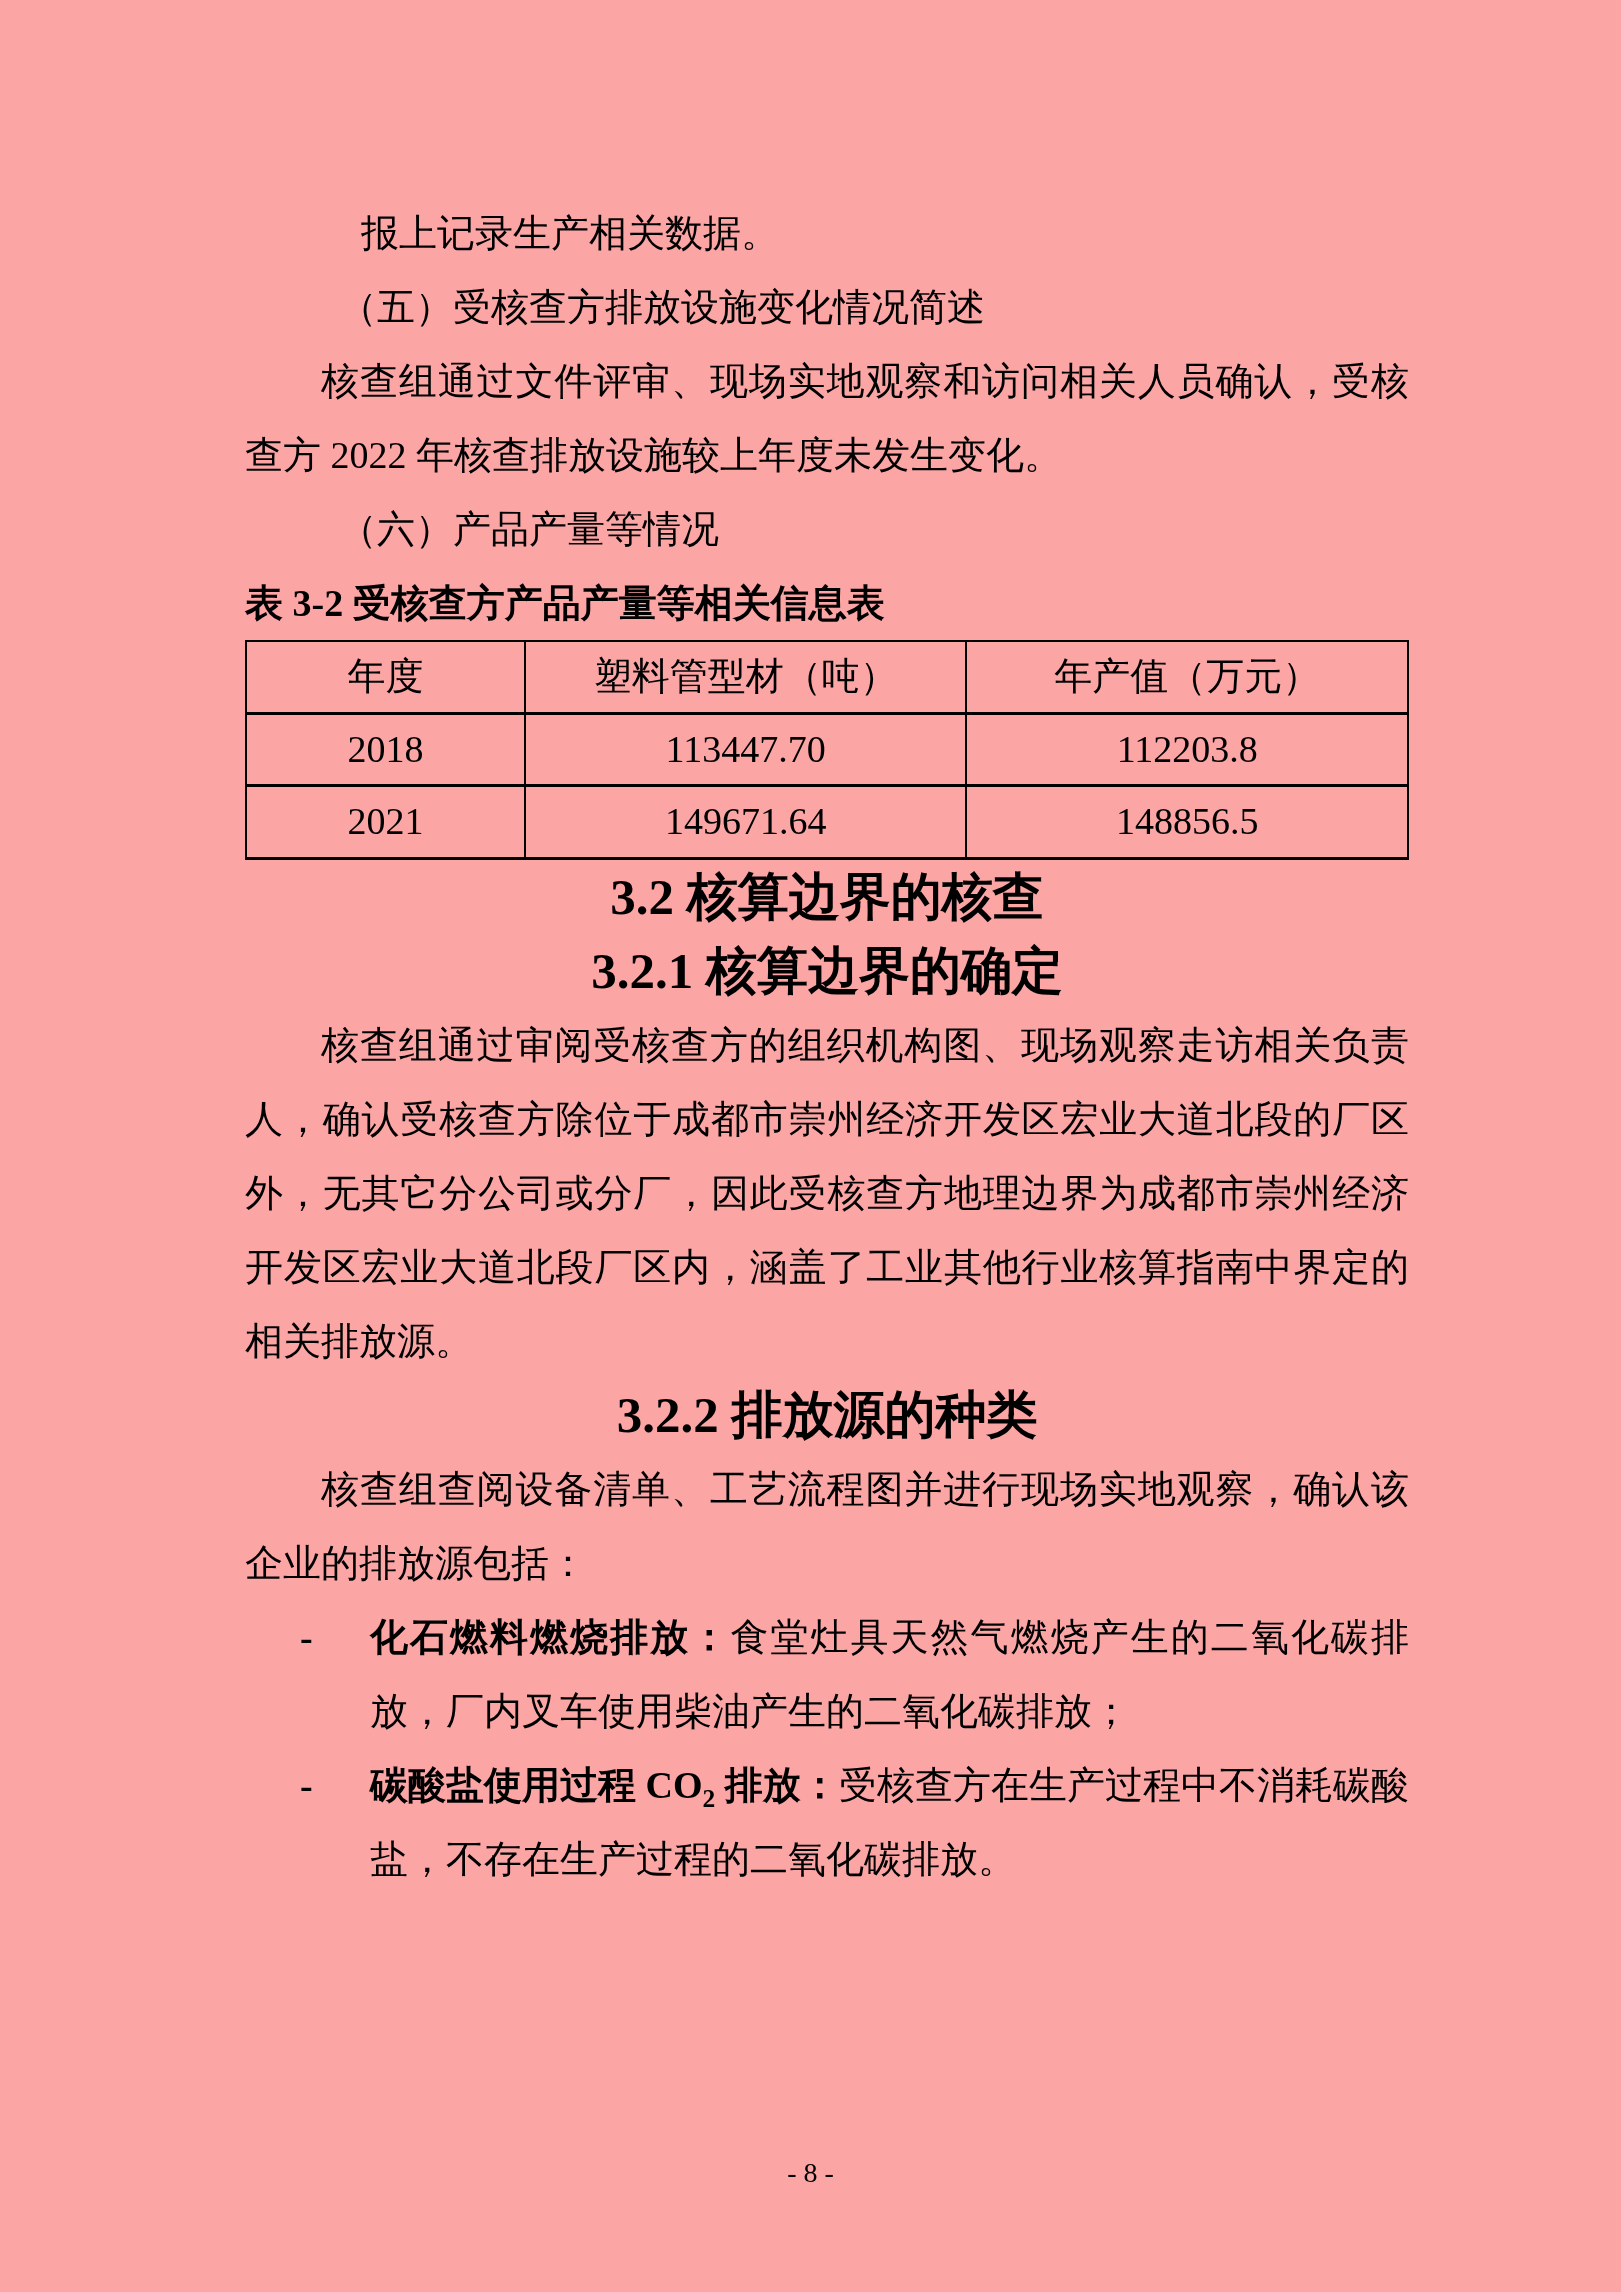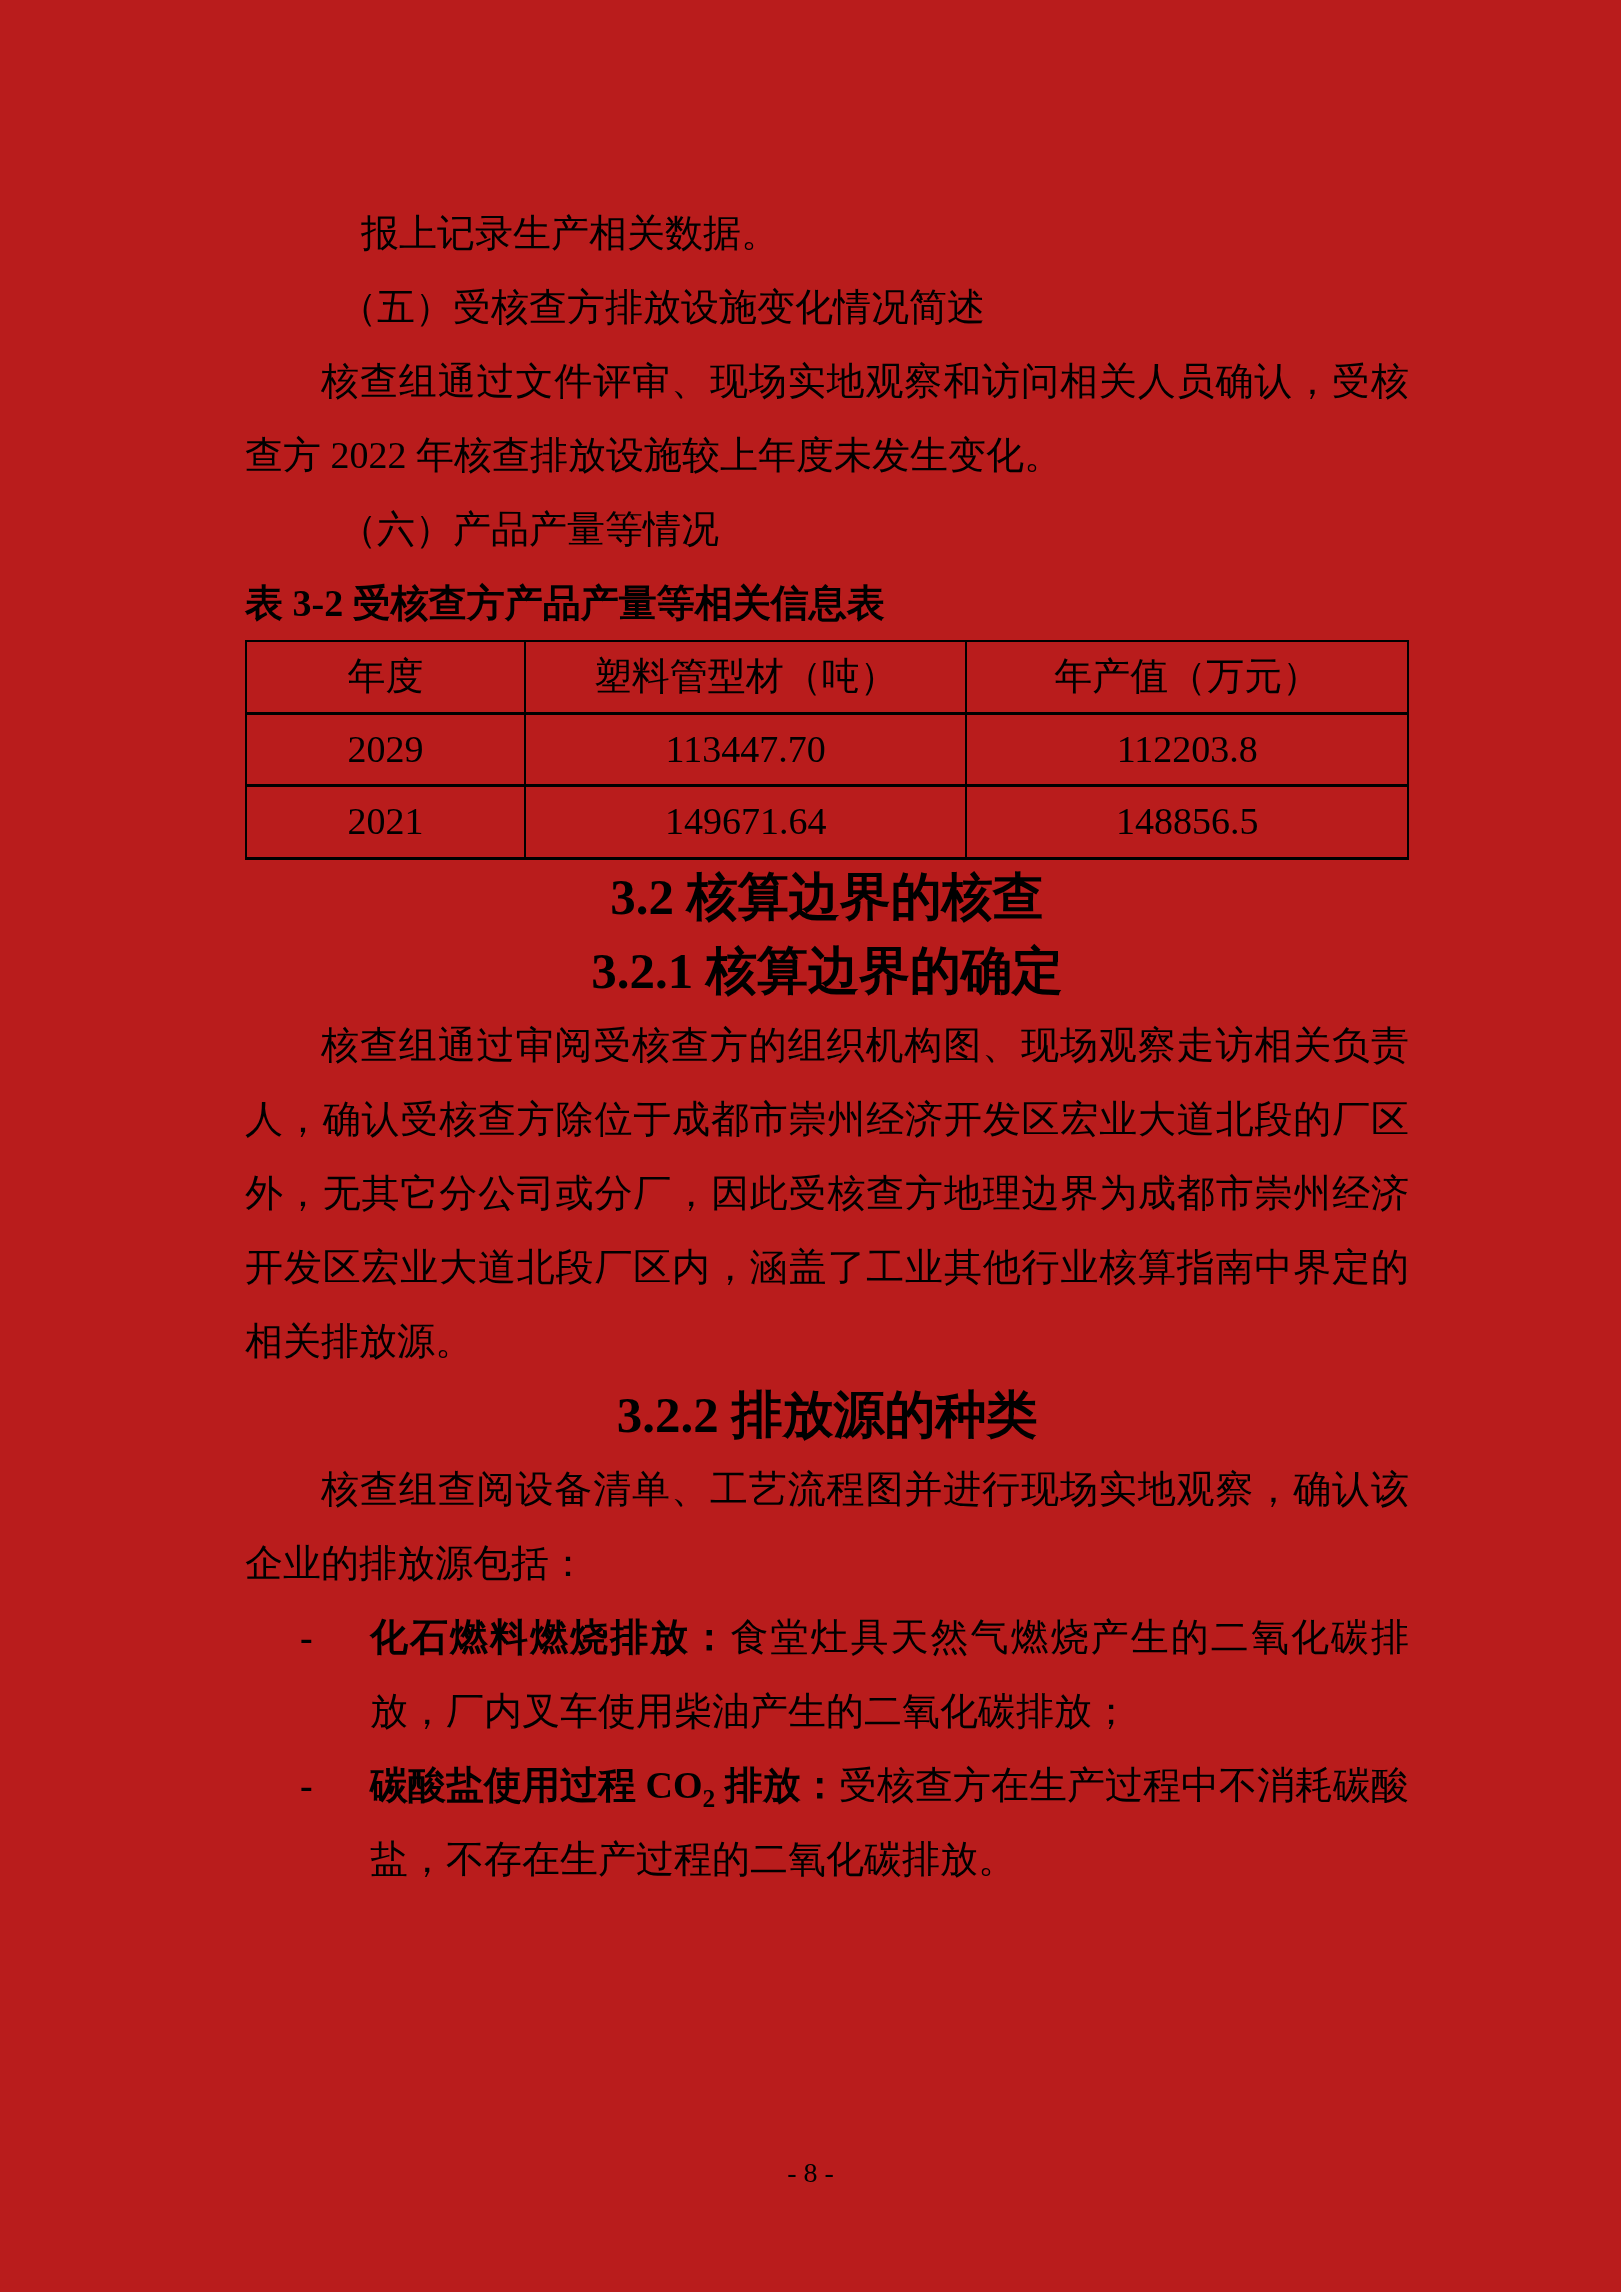--- a/index.html
+++ b/index.html
@@ -1,21 +1,21 @@
 <!DOCTYPE html>
 <html><head>
 <meta charset="utf-8">
 <style>
   * { margin: 0; padding: 0; box-sizing: border-box; }
   html, body { background: #ffffff; }
   .page {
     position: relative;
     width: 1621px;
     height: 2293px;
-    background: #b91c1c;
+    background: #fca5a5;
     color: #000000;
     font-family: "Liberation Serif", "DejaVu Serif", serif;
     overflow: hidden;
   }
   .content {
     position: absolute;
     left: 245px;
     top: 196px;
     width: 1164px;
     font-size: 38px;
@@ -103,21 +103,21 @@
         <col style="width:38%">
         <col style="width:38%">
       </colgroup>
       <tbody>
         <tr class="hdr-row">
           <td>年度</td>
           <td>塑料管型材（吨）</td>
           <td>年产值（万元）</td>
         </tr>
         <tr class="data-row r1">
-          <td>2029</td>
+          <td>2018</td>
           <td>113447.70</td>
           <td>112203.8</td>
         </tr>
         <tr class="data-row r2">
           <td>2021</td>
           <td>149671.64</td>
           <td>148856.5</td>
         </tr>
       </tbody>
     </table>

